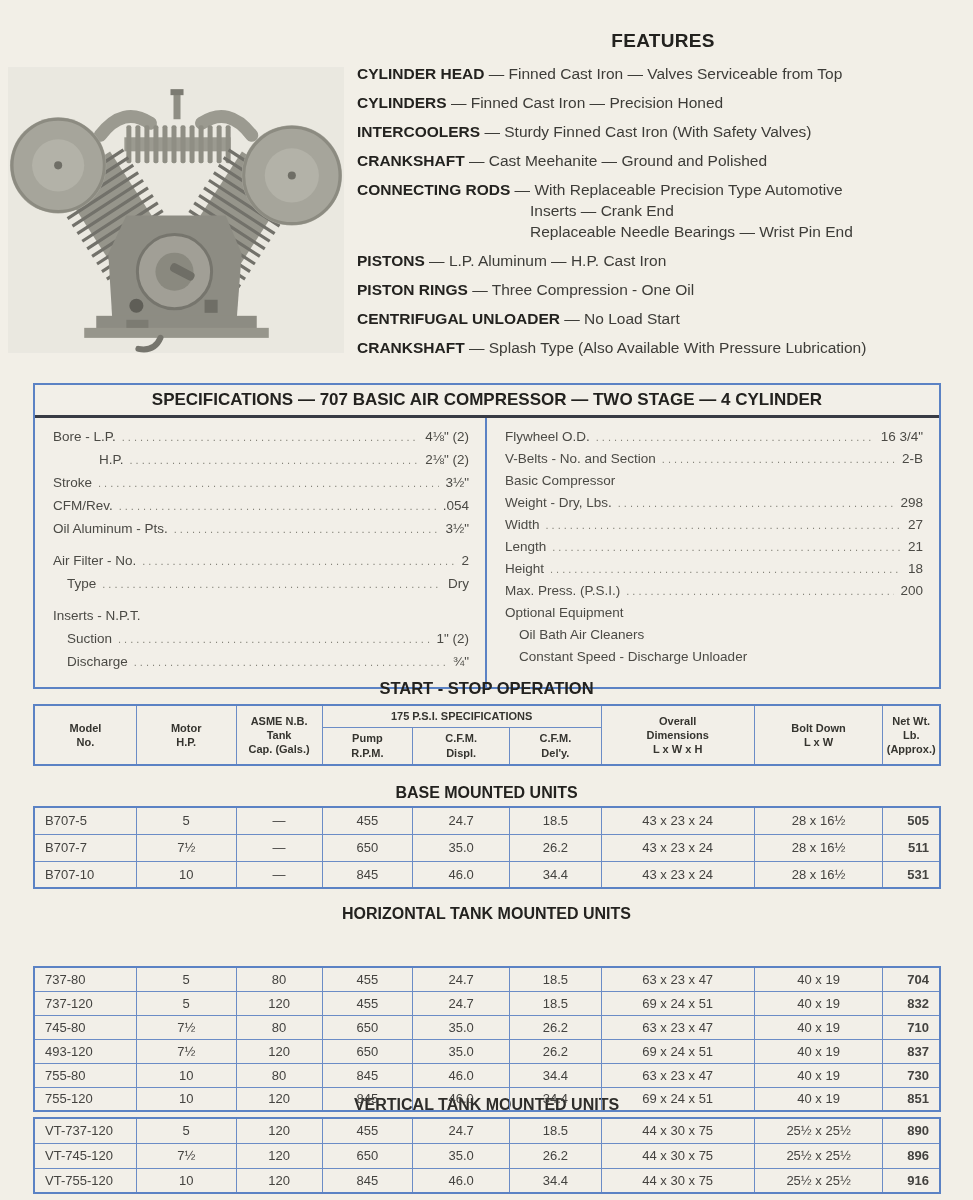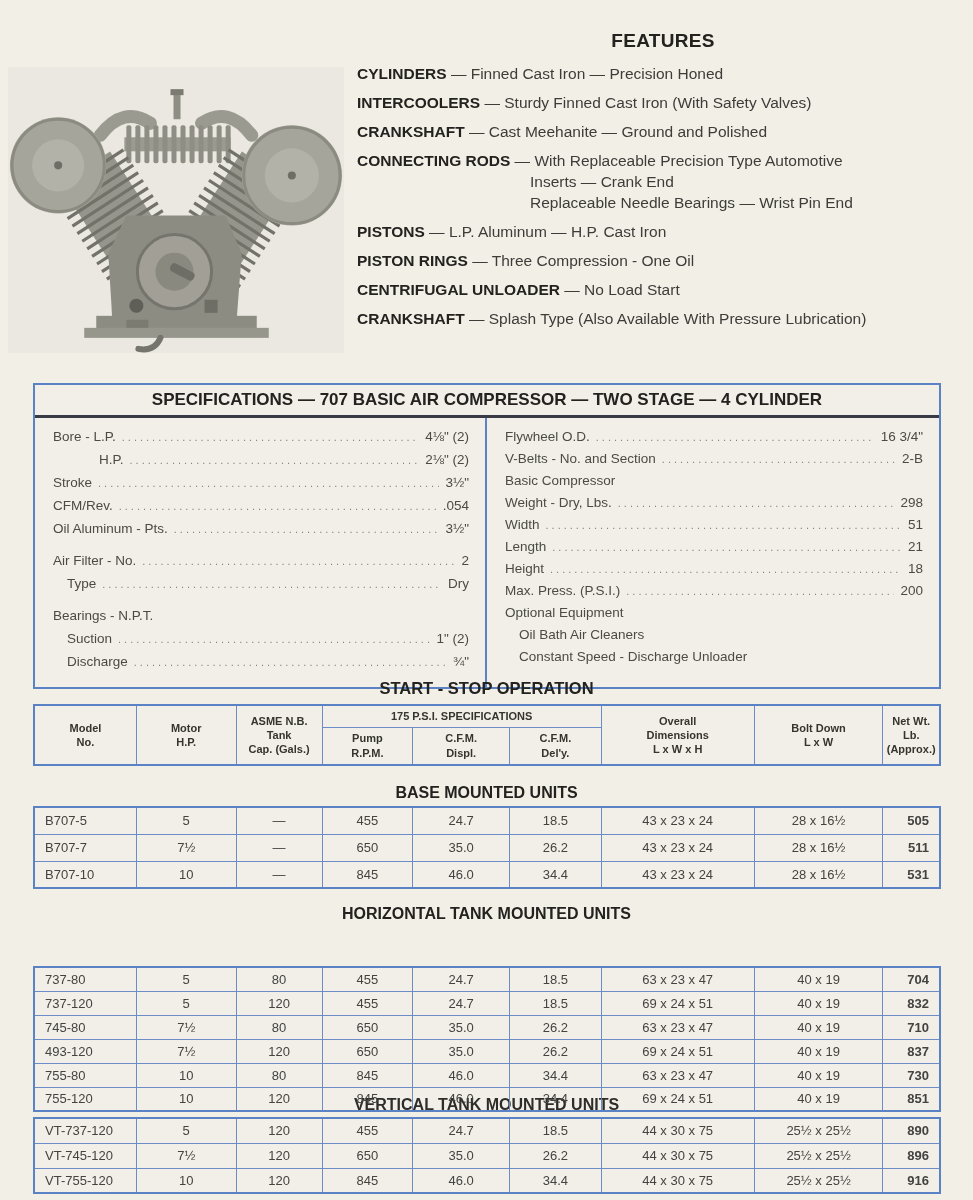--- a/index.html
+++ b/index.html
@@ -127,20 +127,21 @@
       <rect x="88" y="248" width="160" height="14" fill="#8d8c83"></rect>
       <rect x="76" y="260" width="184" height="10" fill="#97968c"></rect>
       <rect x="118" y="252" width="22" height="8" fill="#7c7b72"></rect>
       <path d="M152 270 Q 146 284 130 281" stroke="#76756d" stroke-width="6" fill="none" stroke-linecap="round"></path>
     </svg>
   </div>
 
   <div class="features">
     <div class="features-title">FEATURES</div>
     <div>
+        <div class="feature-item"><span class="feature-label">CYLINDER HEAD</span><span class="feature-text"> — Finned Cast Iron — Valves Serviceable from Top</span></div>
         <div class="feature-item"><span class="feature-label">CYLINDERS</span><span class="feature-text"> — Finned Cast Iron — Precision Honed</span></div>
         <div class="feature-item"><span class="feature-label">INTERCOOLERS</span><span class="feature-text"> — Sturdy Finned Cast Iron (With Safety Valves)</span></div>
         <div class="feature-item"><span class="feature-label">CRANKSHAFT</span><span class="feature-text"> — Cast Meehanite — Ground and Polished</span></div>
         <div class="feature-item"><span class="feature-label">CONNECTING RODS</span><span class="feature-text"> — With Replaceable Precision Type Automotive</span><div class="feature-extra">Inserts — Crank End</div><div class="feature-extra">Replaceable Needle Bearings — Wrist Pin End</div></div>
         <div class="feature-item"><span class="feature-label">PISTONS</span><span class="feature-text"> — L.P. Aluminum — H.P. Cast Iron</span></div>
         <div class="feature-item"><span class="feature-label">PISTON RINGS</span><span class="feature-text"> — Three Compression - One Oil</span></div>
         <div class="feature-item"><span class="feature-label">CENTRIFUGAL UNLOADER</span><span class="feature-text"> — No Load Start</span></div>
         <div class="feature-item"><span class="feature-label">CRANKSHAFT</span><span class="feature-text"> — Splash Type (Also Available With Pressure Lubrication)</span></div>
       </div>
   </div>
@@ -178,21 +179,21 @@
             <span class="spec-label">Air Filter - No.</span>
             <span class="dots"></span>
             <span class="spec-value">2</span>
           </div>
           <div class="spec-line ind1">
             <span class="spec-label">Type</span>
             <span class="dots"></span>
             <span class="spec-value">Dry</span>
           </div>
           <div class="spec-line gap">
-            <span class="spec-label">Bearings - N.P.T.</span>
+            <span class="spec-label">Inserts - N.P.T.</span>
           </div>
           <div class="spec-line ind1">
             <span class="spec-label">Suction</span>
             <span class="dots"></span>
             <span class="spec-value">1" (2)</span>
           </div>
           <div class="spec-line ind1">
             <span class="spec-label">Discharge</span>
             <span class="dots"></span>
             <span class="spec-value">¾"</span>
@@ -213,21 +214,21 @@
             <span class="spec-label">Basic Compressor</span>
           </div>
           <div class="spec-line">
             <span class="spec-label">Weight - Dry, Lbs.</span>
             <span class="dots"></span>
             <span class="spec-value">298</span>
           </div>
           <div class="spec-line">
             <span class="spec-label">Width</span>
             <span class="dots"></span>
-            <span class="spec-value">51</span>
+            <span class="spec-value">27</span>
           </div>
           <div class="spec-line">
             <span class="spec-label">Length</span>
             <span class="dots"></span>
             <span class="spec-value">21</span>
           </div>
           <div class="spec-line">
             <span class="spec-label">Height</span>
             <span class="dots"></span>
             <span class="spec-value">18</span>

